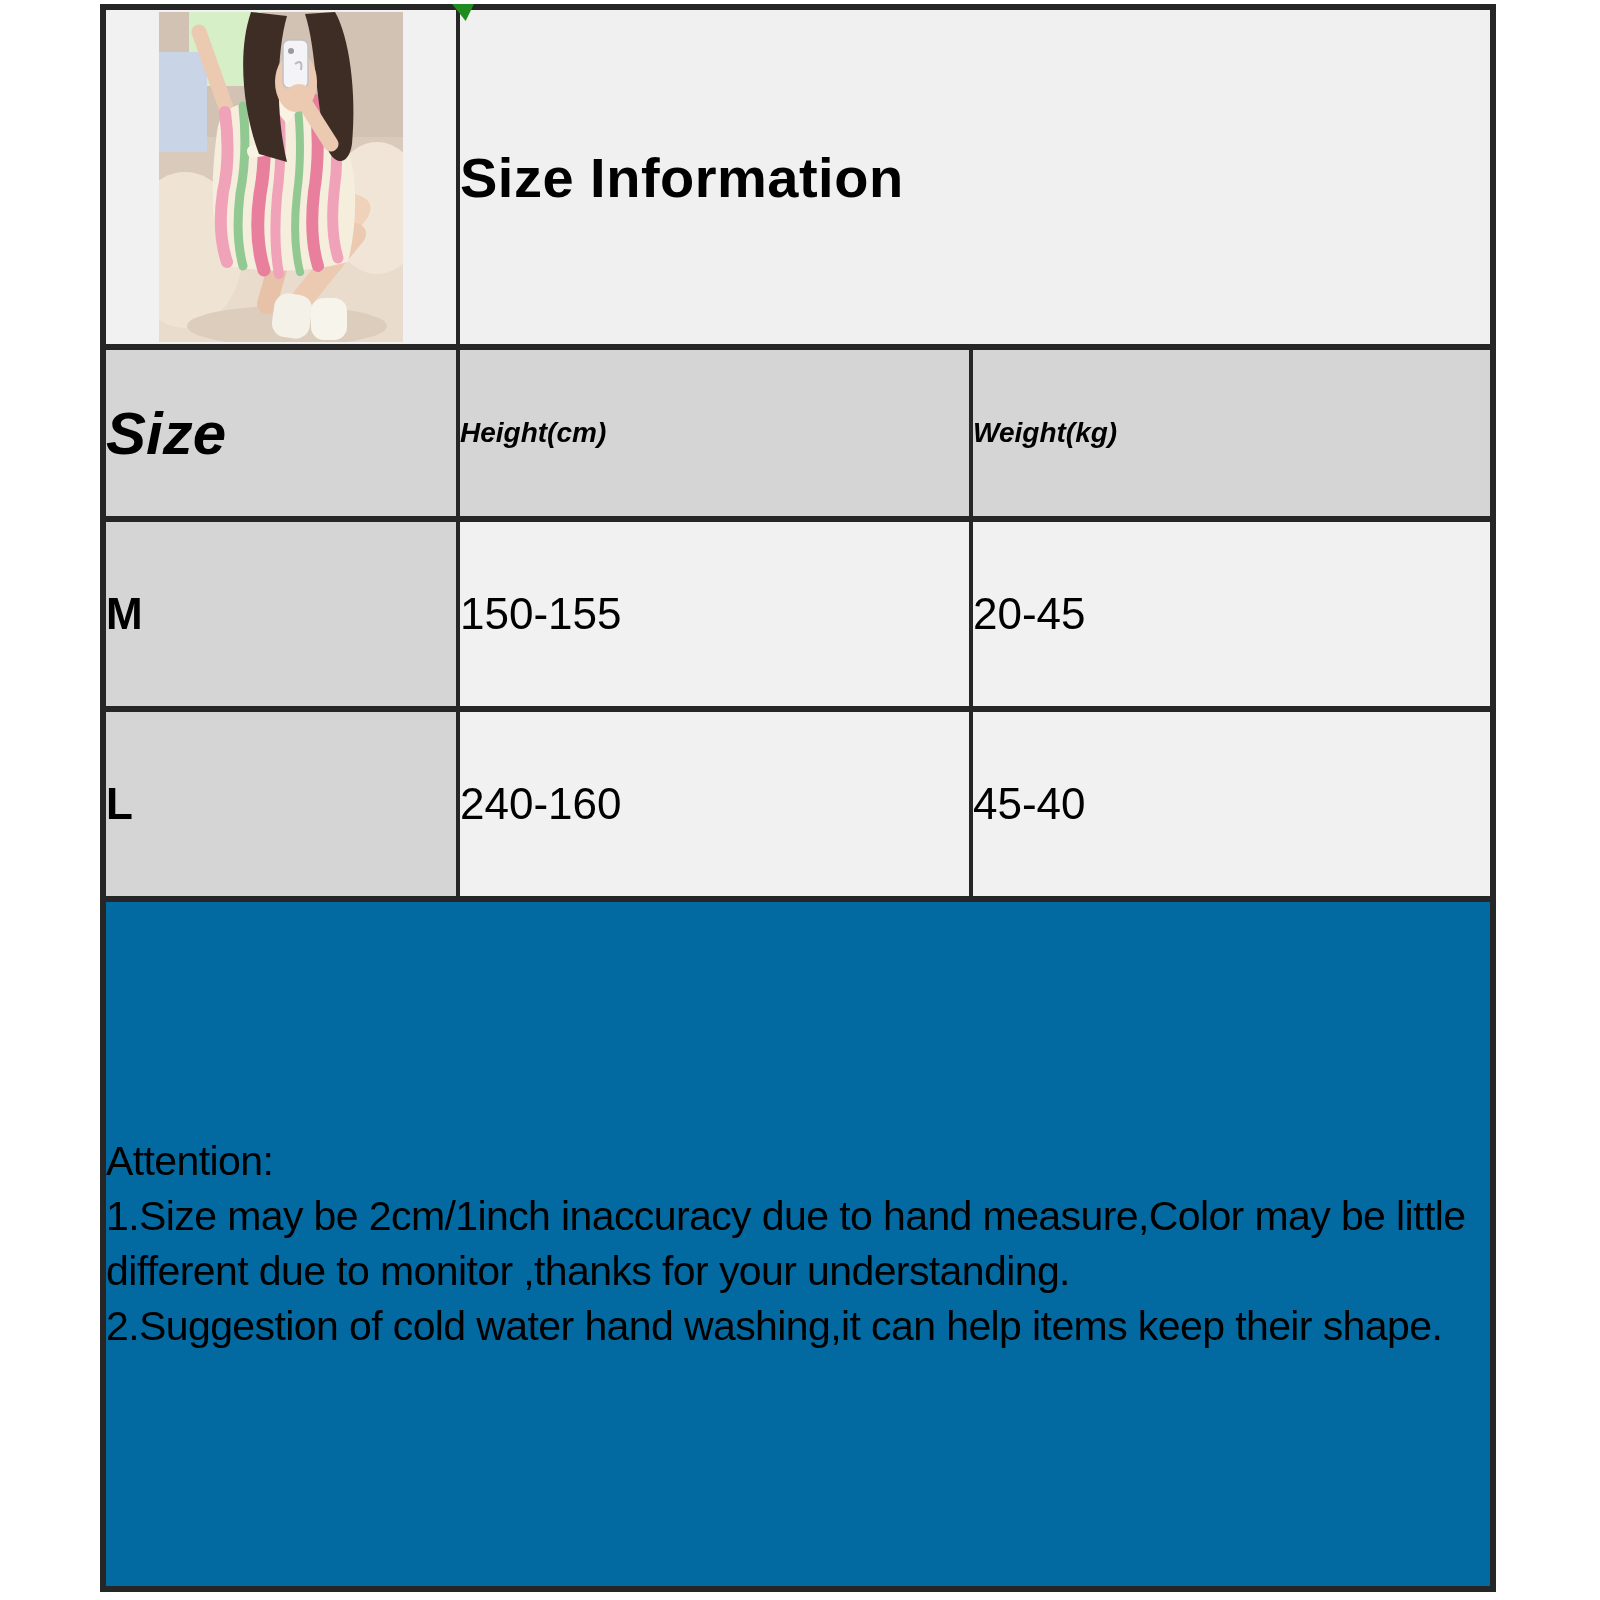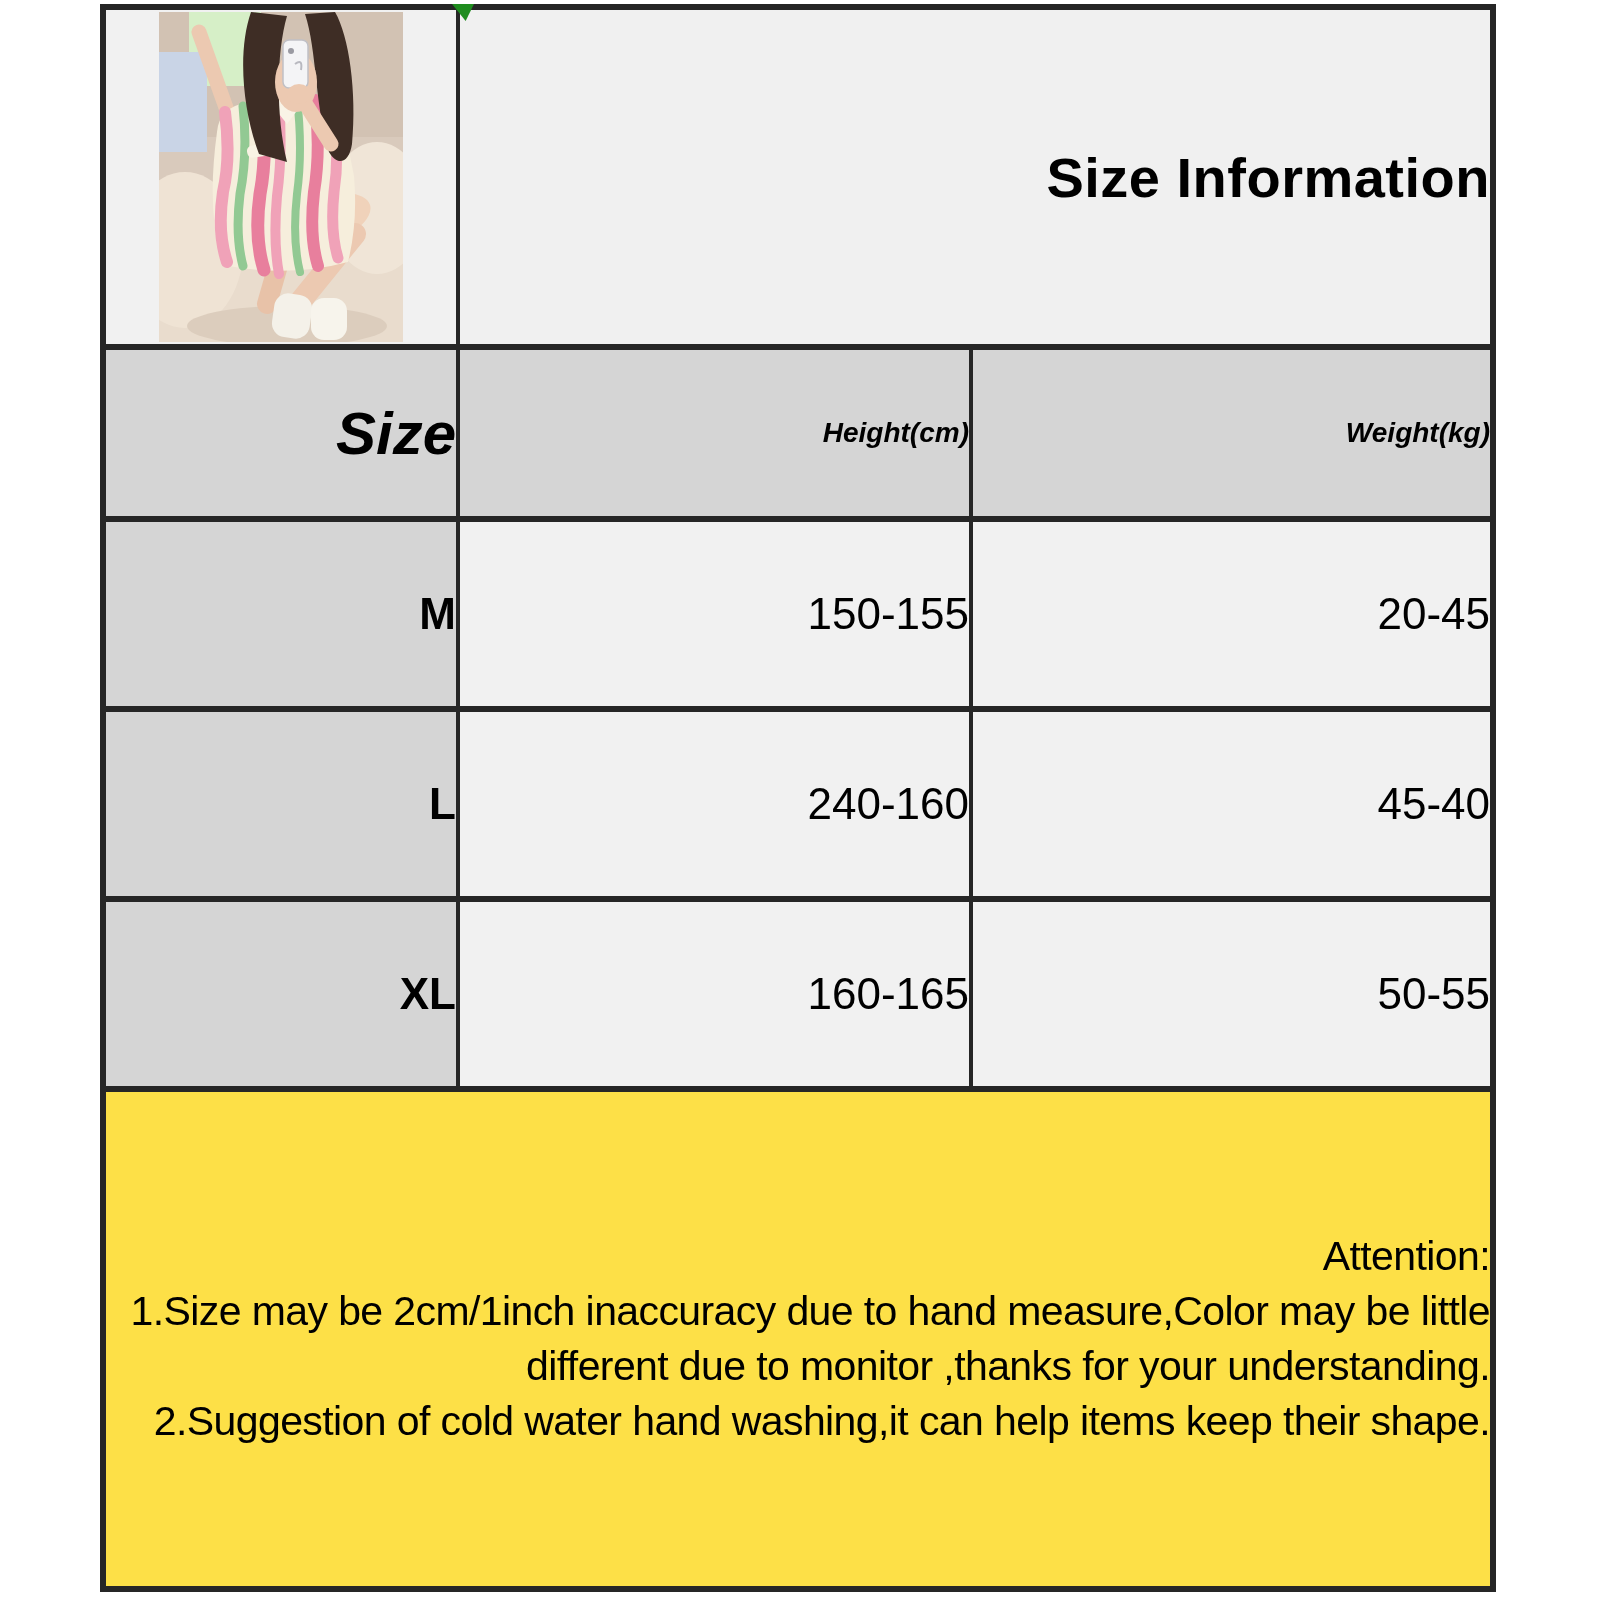--- a/index.html
+++ b/index.html
@@ -22,21 +22,21 @@
     border-collapse: collapse;
     table-layout: fixed;
     width: 1390px;
     height: 1588px;
     border: 6px solid #262626;
   }
   table.size-table td {
     border: 4px solid #262626;
     border-top-width: 6px;
     border-bottom-width: 6px;
-    text-align: right;
+    text-align: left;
     vertical-align: middle;
     overflow: hidden;
     padding: 0;
   }
   td.photo-cell {
     background: #f1f1f1;
     height: 334px;
   }
   td.title-cell {
     background: #f0f0f0;
@@ -66,21 +66,21 @@
   tr.data-row td.size-cell {
     background: #d5d5d5;
     font-size: 44px;
     font-weight: bold;
   }
   td.value-cell {
     font-size: 44px;
     font-weight: normal;
   }
   td.note-cell {
-    background: #fde047;
+    background: #0369a1;
     text-align: left;
     vertical-align: top;
     padding: 8px 10px 0 10px;
   }
   .note-line {
     font-size: 41px;
     line-height: 55px;
     letter-spacing: -0.6px;
     white-space: nowrap;
   }
@@ -182,25 +182,20 @@
       <tr class="data-row">
         <td class="size-cell">M</td>
         <td class="value-cell">150-155</td>
         <td class="value-cell">20-45</td>
       </tr>
       <tr class="data-row">
         <td class="size-cell">L</td>
         <td class="value-cell">240-160</td>
         <td class="value-cell">45-40</td>
       </tr>
-      <tr class="data-row">
-        <td class="size-cell">XL</td>
-        <td class="value-cell">160-165</td>
-        <td class="value-cell">50-55</td>
-      </tr>
       <tr>
         <td class="note-cell" colspan="3">
           <div class="note-line">Attention:</div>
           <div class="note-line">1.Size may be 2cm/1inch inaccuracy due to hand measure,Color may be little</div>
           <div class="note-line">different due to monitor ,thanks for your understanding.</div>
           <div class="note-line">2.Suggestion of cold water hand washing,it can help items keep their shape.</div>
         </td>
       </tr>
     </tbody>
   </table>

